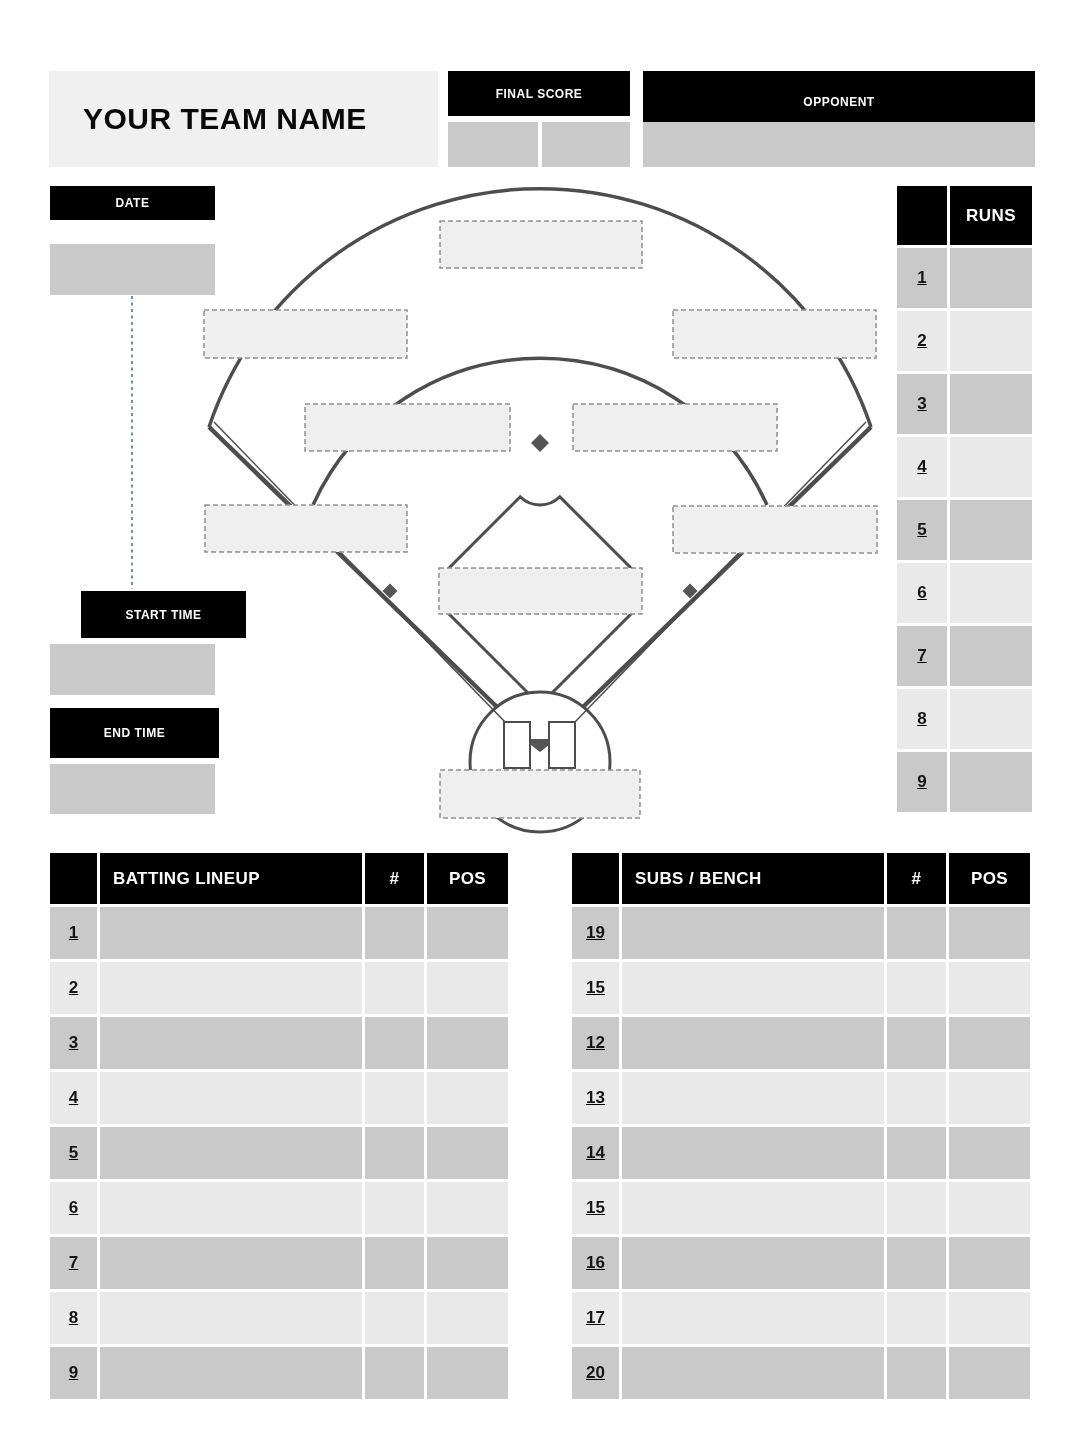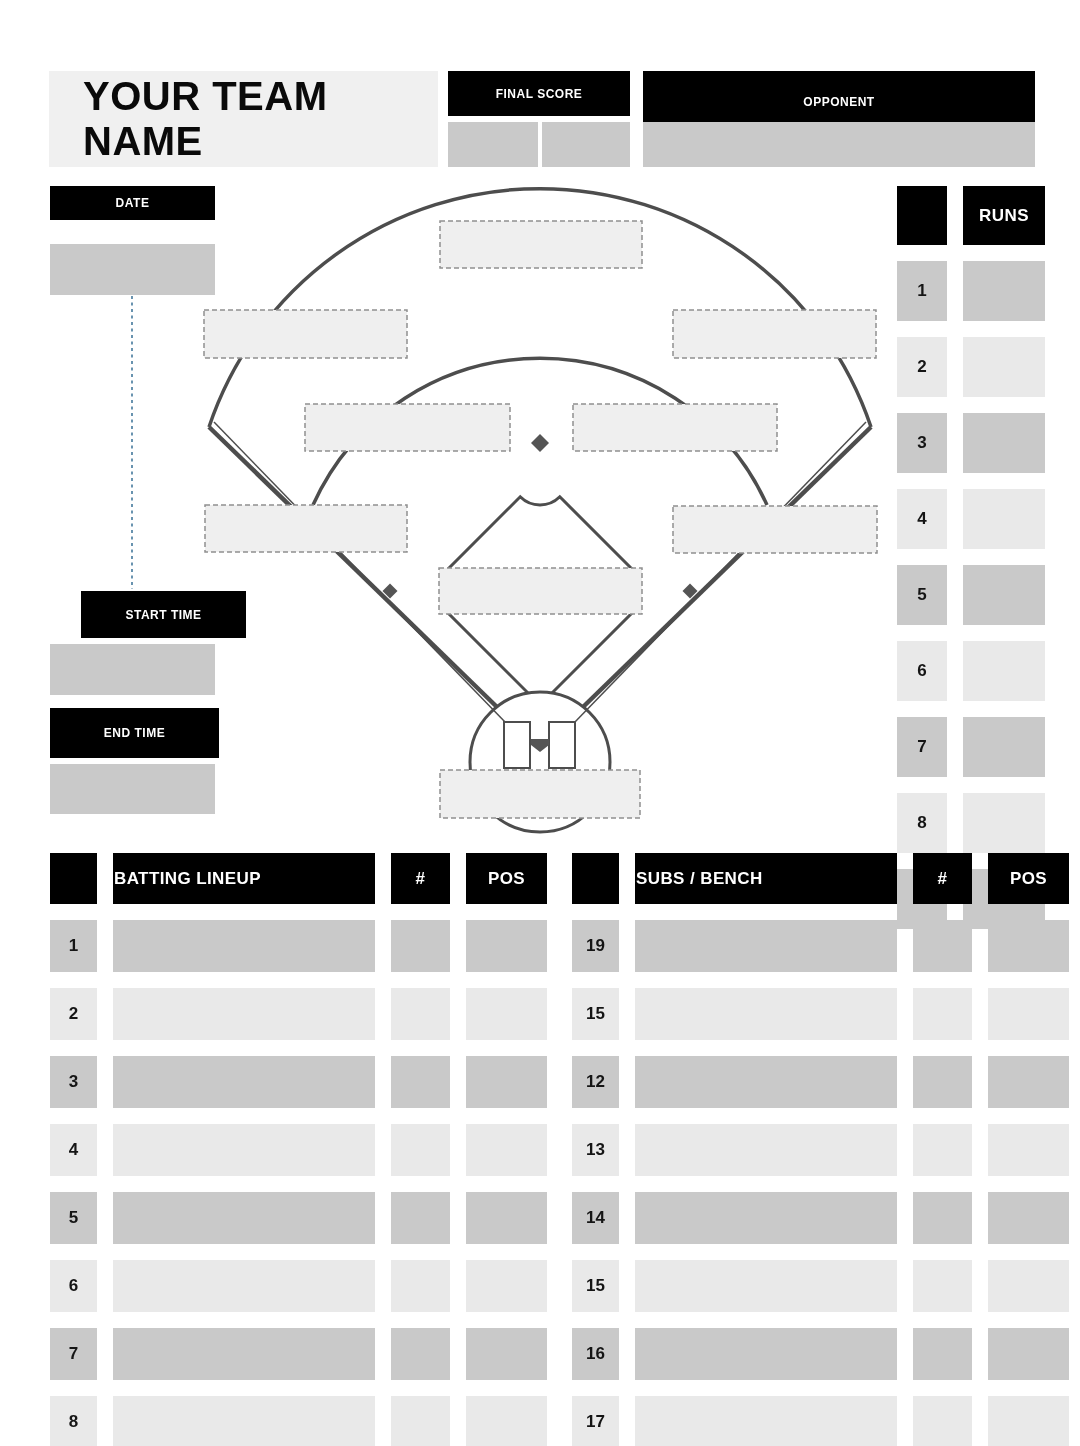--- a/index.html
+++ b/index.html
@@ -2,47 +2,47 @@
 <html><head>
 <meta charset="utf-8">
 <style>
   html,body{margin:0;padding:0;background:#fff;}
   .page{position:relative;width:1080px;height:1446px;background:#ffffff;overflow:hidden;
         font-family:"Liberation Sans","DejaVu Sans",sans-serif;}
   .abs{position:absolute;box-sizing:border-box;}
   
   .team-box{left:49px;top:71px;width:389px;height:96px;background:#f0f0f0;
             display:flex;align-items:center;padding-left:34px;
-            font-size:40px;font-weight:bold;color:#0a0a0a;letter-spacing:.5px;}
+            font-size:30px;font-weight:bold;color:#0a0a0a;letter-spacing:.5px;}
   .blackbar{background:#000000;color:#fff;font-weight:bold;display:flex;
             align-items:center;justify-content:center;font-size:12px;letter-spacing:.5px;}
   .fs-head{left:448px;top:71px;width:182px;height:45px;}
   .opp-head{left:643px;top:71px;width:392px;height:61px;}
   .gcell{background:#c9c9c9;}
   .fs-c1{left:448px;top:122px;width:90px;height:45px;}
   .fs-c2{left:542px;top:122px;width:88px;height:45px;}
   .opp-c{left:643px;top:122px;width:392px;height:45px;}
   
   .date-head{left:50px;top:186px;width:165px;height:34px;}
   .date-in{left:50px;top:244px;width:165px;height:51px;}
   .start-head{left:50px;top:591px;width:165px;height:47px;margin-left:31px;}
   .start-in{left:50px;top:644px;width:165px;height:51px;}
   .end-head{left:50px;top:708px;width:169px;height:50px;}
   .end-in{left:50px;top:764px;width:165px;height:50px;}
   
-  .tbl{position:absolute;display:grid;gap:16px;z-index:2;}
+  .tbl{position:absolute;display:grid;gap:3px;z-index:2;text-decoration:underline;}
   .runs-tbl{left:897px;top:186px;grid-template-columns:50px 82px;
             grid-template-rows:59px repeat(9,60px);}
   .lineup-tbl{grid-template-columns:47px 262px 59px 81px;
               grid-template-rows:51px repeat(9,52px);}
   .bat-tbl{left:50px;top:853px;}
   .sub-tbl{left:572px;top:853px;}
   .hcell{background:#000;color:#fff;font-weight:bold;font-size:17px;letter-spacing:.4px;
          display:flex;align-items:center;justify-content:center;}
-  .hcell.ttl{justify-content:flex-start;padding-left:1px;}
+  .hcell.ttl{justify-content:flex-start;padding-left:13px;}
   .cell{display:flex;align-items:center;justify-content:center;
         font-size:17px;font-weight:bold;color:#151515;}
   .dark{background:#c9c9c9;}
   .light{background:#e9e9e9;}
   svg{position:absolute;left:0;top:0;z-index:1;}
 </style>
 </head>
 <body>
 
 <div class="page">

